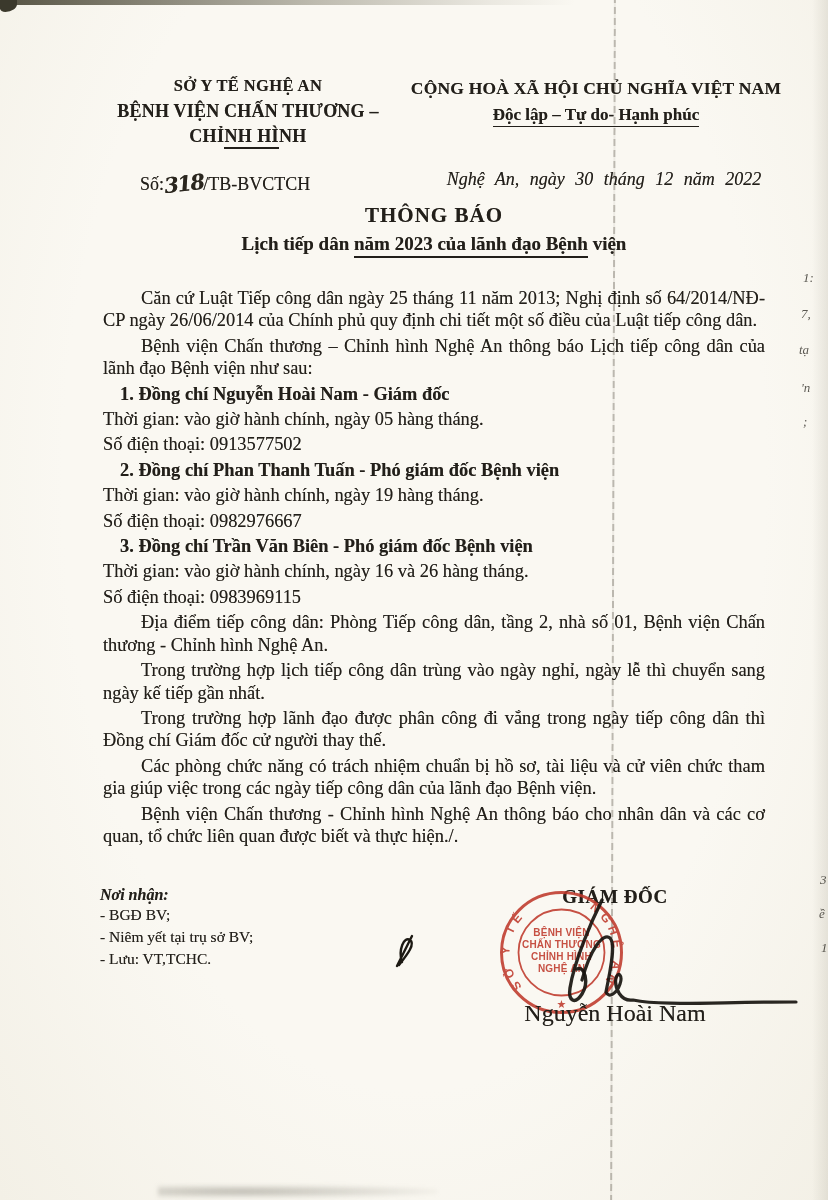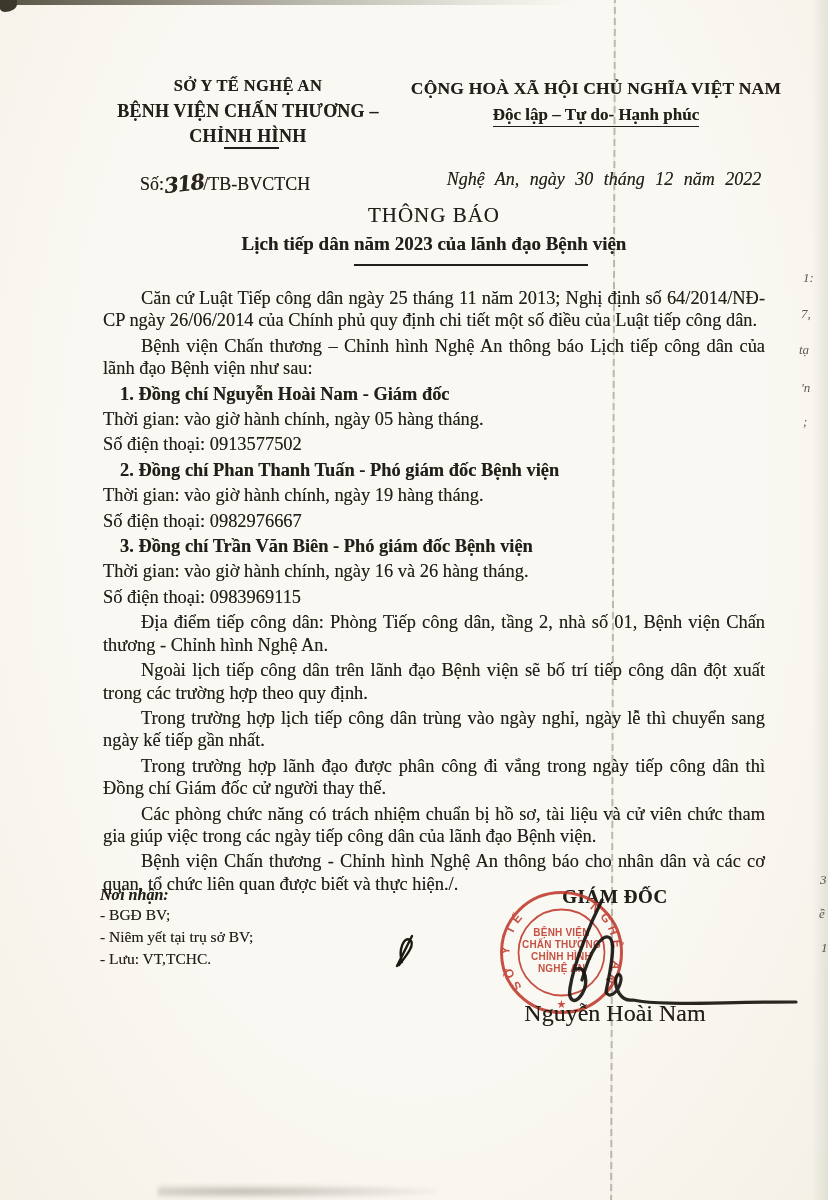--- a/index.html
+++ b/index.html
@@ -30,24 +30,24 @@
   .doc-number{position:absolute; left:140px; top:170px; font-size:18px;}
   .handwritten{
     display:inline-block; font-family:"DejaVu Serif",serif; font-style:italic; font-weight:600;
     font-size:21px; letter-spacing:-1.5px; transform:rotate(-7deg) translateY(1px); color:#2a261e;
   }
   .date-line{position:absolute; left:420px; top:169px; width:368px; text-align:center;
     font-style:italic; font-size:18px; word-spacing:6px; font-weight:400;}
 
   
   .title{position:absolute; left:100px; top:203px; width:668px; text-align:center;
-    font-size:21px; font-weight:normal; letter-spacing:1px;}
+    font-size:21px; font-weight:bold; letter-spacing:1px;}
   .subtitle{position:absolute; left:100px; top:233px; width:668px; text-align:center;
     font-size:19px; font-weight:bold;}
-  .subtitle .u-part{border-bottom:2px solid var(--ink); padding-bottom:10px;}
+  .subtitle .u-part{border-bottom:2px solid var(--ink); padding-bottom:2px;}
 
   
   .body-col{position:absolute; left:100px; top:284px; width:668px;
     font-size:18.4px; line-height:22.4px; text-align:justify;}
   .body-col p{margin:3px;}
   .body-col p.indent{text-indent:38px;}
   .body-col p.heading{font-weight:bold; text-indent:17px; text-align:left;}
   .body-col p.plain{text-indent:0; text-align:left;}
 
   
@@ -134,21 +134,20 @@
       <p class="bpara heading">1. Đồng chí Nguyễn Hoài Nam - Giám đốc</p>
       <p class="bpara plain">Thời gian: vào giờ hành chính, ngày 05 hàng tháng.</p>
       <p class="bpara plain">Số điện thoại: 0913577502</p>
       <p class="bpara heading">2. Đồng chí Phan Thanh Tuấn - Phó giám đốc Bệnh viện</p>
       <p class="bpara plain">Thời gian: vào giờ hành chính, ngày 19 hàng tháng.</p>
       <p class="bpara plain">Số điện thoại: 0982976667</p>
       <p class="bpara heading">3. Đồng chí Trần Văn Biên - Phó giám đốc Bệnh viện</p>
       <p class="bpara plain">Thời gian: vào giờ hành chính, ngày 16 và 26 hàng tháng.</p>
       <p class="bpara plain">Số điện thoại: 0983969115</p>
       <p class="bpara indent">Địa điểm tiếp công dân: Phòng Tiếp công dân, tầng 2, nhà số 01, Bệnh viện Chấn thương - Chỉnh hình Nghệ An.</p>
-      <p class="bpara indent">Ngoài lịch tiếp công dân trên lãnh đạo Bệnh viện sẽ bố trí tiếp công dân đột xuất trong các trường hợp theo quy định.</p>
       <p class="bpara indent">Trong trường hợp lịch tiếp công dân trùng vào ngày nghỉ, ngày lễ thì chuyển sang ngày kế tiếp gần nhất.</p>
       <p class="bpara indent">Trong trường hợp lãnh đạo được phân công đi vắng trong ngày tiếp công dân thì Đồng chí Giám đốc cử người thay thế.</p>
       <p class="bpara indent">Các phòng chức năng có trách nhiệm chuẩn bị hồ sơ, tài liệu và cử viên chức tham gia giúp việc trong các ngày tiếp công dân của lãnh đạo Bệnh viện.</p>
       <p class="bpara indent">Bệnh viện Chấn thương - Chỉnh hình Nghệ An thông báo cho nhân dân và các cơ quan, tổ chức liên quan được biết và thực hiện./.</p>
     </div>
 
   <div class="recipients txt">
     <div class="recip-label">Nơi nhận:</div>
     <div>
 

